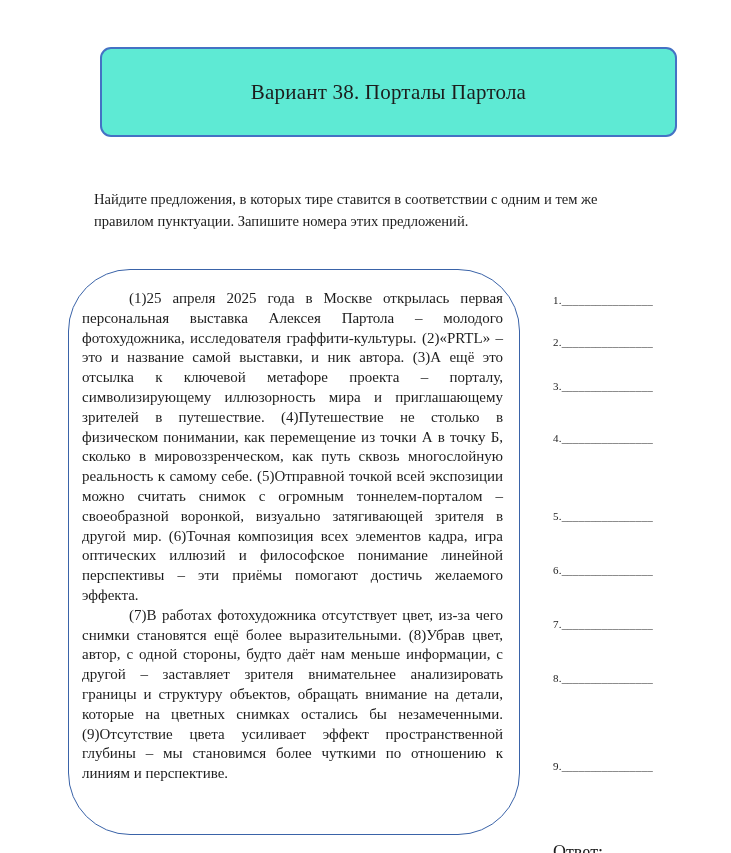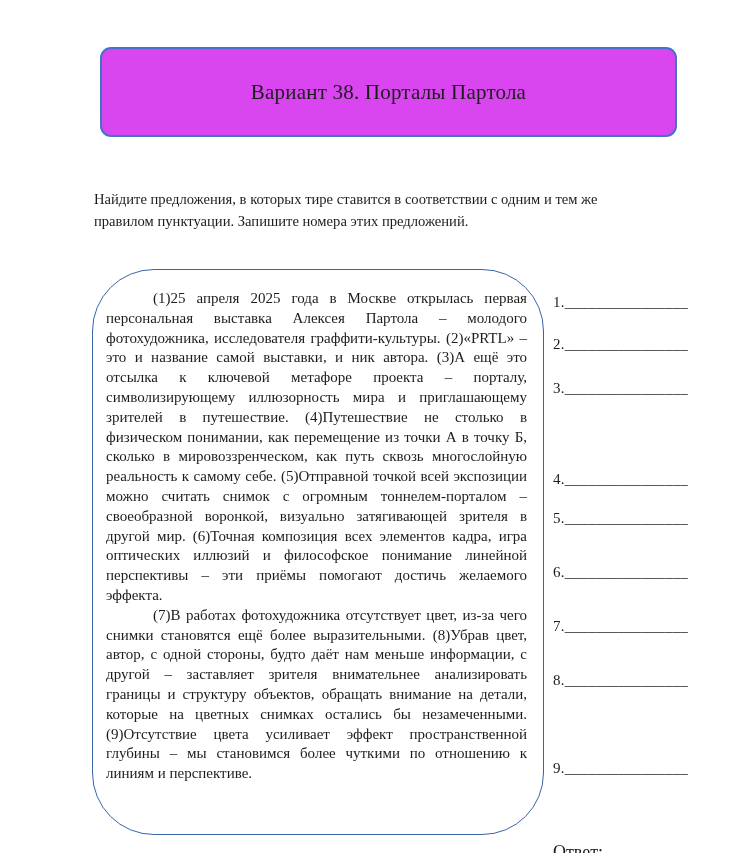--- a/index.html
+++ b/index.html
@@ -7,55 +7,55 @@
     position:relative;
     width:731px;height:853px;
     background:#ffffff;
     font-family:"Liberation Serif", serif;
     color:#1c1c1c;
     overflow:hidden;
   }
   
   .title-box{
     position:absolute;left:100px;top:47px;width:577px;height:90px;
-    background:#d946ef;
+    background:#5eead4;
     border:2px solid #4472c4;
     border-radius:11px;
     display:flex;align-items:center;justify-content:center;
     box-sizing:border-box;
   }
   .title-box h1{
     margin:0;font-size:21px;font-weight:normal;color:#1c1c1c;
     letter-spacing:0.2px;
   }
   
   .instruction{
     position:absolute;left:94px;top:188px;width:556px;
     font-size:14.6px;line-height:22px;text-align:left;
   }
   .instruction b{font-weight:normal;}
   
   .passage-box{
-    position:absolute;left:92px;top:269px;width:452px;height:566px;
+    position:absolute;left:68px;top:269px;width:452px;height:566px;
     border:1.6px solid #3a63a8;
     border-radius:62px;
     box-sizing:border-box;
     padding:19px 16px 0 13px;
     overflow:hidden;
   }
   .passage-box p{
     margin:0;
     font-size:15px;line-height:19.8px;
     text-align:justify;
     text-indent:47px;
   }
   
   .answer-item{
     position:absolute;left:553px;
-    font-size:15px;white-space:nowrap;
+    font-size:11px;white-space:nowrap;
     letter-spacing:0.2px;
   }
   .answer-final{
     position:absolute;left:553px;top:842px;
     font-size:18px;white-space:nowrap;
   }
   .answer-final .blank{margin-left:6px;}
 </style>
 </head>
 <body>
@@ -70,21 +70,21 @@
   </div>
 
   <div class="passage-box">
     <p>(1)25 апреля 2025 года в Москве открылась первая персональная выставка Алексея Партола – молодого фотохудожника, исследователя граффити-культуры. (2)«PRTL» – это и название самой выставки, и ник автора. (3)А ещё это отсылка к ключевой метафоре проекта – порталу, символизирующему иллюзорность мира и приглашающему зрителей в путешествие. (4)Путешествие не столько в физическом понимании, как перемещение из точки А в точку Б, сколько в мировоззренческом, как путь сквозь многослойную реальность к самому себе. (5)Отправной точкой всей экспозиции можно считать снимок с огромным тоннелем-порталом – своеобразной воронкой, визуально затягивающей зрителя в другой мир. (6)Точная композиция всех элементов кадра, игра оптических иллюзий и философское понимание линейной перспективы – эти приёмы помогают достичь желаемого эффекта.</p>
     <p>(7)В работах фотохудожника отсутствует цвет, из-за чего снимки становятся ещё более выразительными. (8)Убрав цвет, автор, с одной стороны, будто даёт нам меньше информации, с другой – заставляет зрителя внимательнее анализировать границы и структуру объектов, обращать внимание на детали, которые на цветных снимках остались бы незамеченными. (9)Отсутствие цвета усиливает эффект пространственной глубины – мы становимся более чуткими по отношению к линиям и перспективе.</p>
   </div>
 
   <div class="answer-item" style="top:294px"><span>1.</span><span>________________</span></div>
   <div class="answer-item" style="top:336px"><span>2.</span><span>________________</span></div>
   <div class="answer-item" style="top:380px"><span>3.</span><span>________________</span></div>
-  <div class="answer-item" style="top:471px"><span>4.</span><span>________________</span></div>
+  <div class="answer-item" style="top:432px"><span>4.</span><span>________________</span></div>
   <div class="answer-item" style="top:510px"><span>5.</span><span>________________</span></div>
   <div class="answer-item" style="top:564px"><span>6.</span><span>________________</span></div>
   <div class="answer-item" style="top:618px"><span>7.</span><span>________________</span></div>
   <div class="answer-item" style="top:672px"><span>8.</span><span>________________</span></div>
   <div class="answer-item" style="top:760px"><span>9.</span><span>________________</span></div>
 
   <div class="answer-final">
     <span>Ответ:</span><span class="blank">______________</span>
   </div>
 

